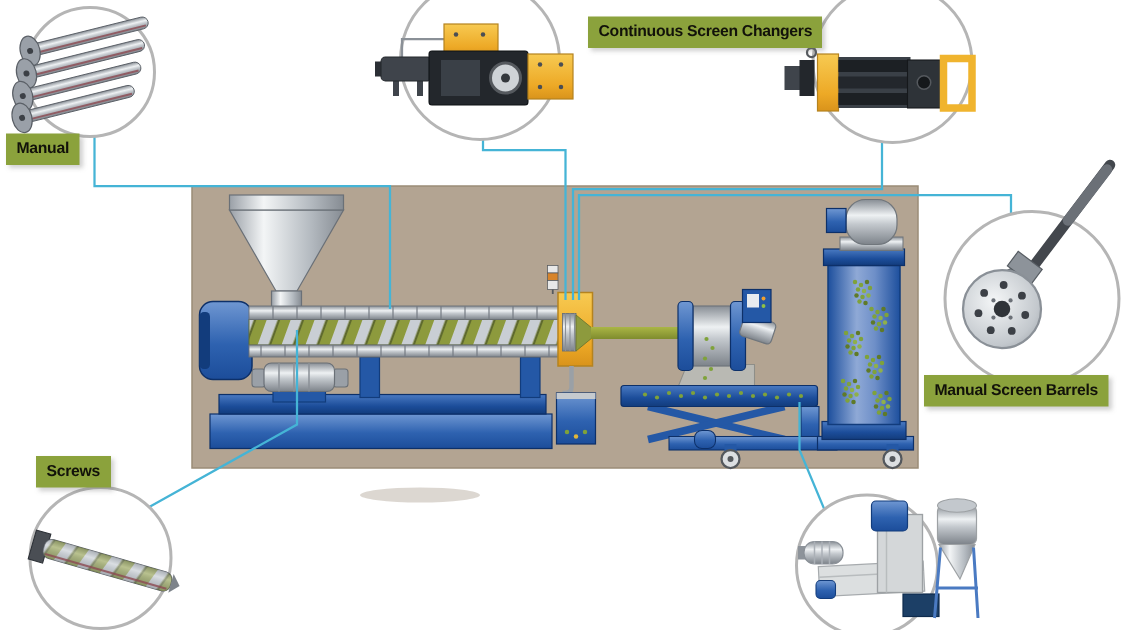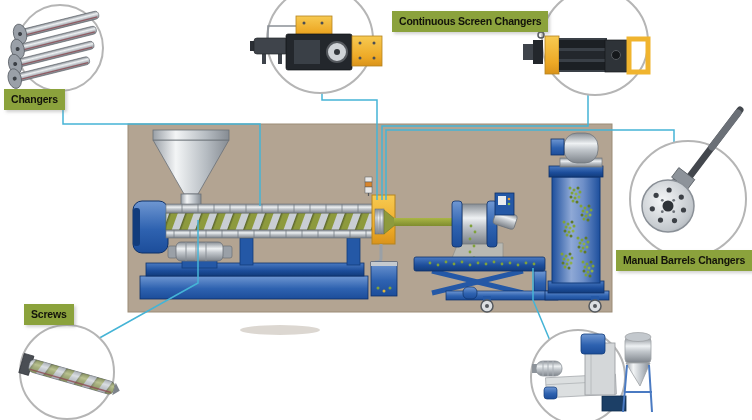--- a/index.html
+++ b/index.html
@@ -356,18 +356,18 @@
       <rect x="544" y="387" width="13" height="12" rx="3" fill="url(#blueVL)" stroke="#123c7c" stroke-width="0.7"></rect>
       <g>
         <rect x="625" y="337" width="26" height="26" rx="4" fill="url(#silverV)" stroke="#9da1a4" stroke-width="0.8"></rect>
         <ellipse cx="638" cy="337" rx="13" ry="4.5" fill="#c3c8cd" stroke="#9da1a4" stroke-width="0.7"></ellipse>
         <polygon points="626,363 650,363 640,386" fill="url(#silverH)" stroke="#9da1a4" stroke-width="0.8"></polygon>
         <path d="M627 365 L623 412 M649 365 L652 412 M624 392 H652" fill="none" stroke="#4a7ac2" stroke-width="2"></path>
       </g>
     </g>
   </svg>
 
-  <div class="callout" style="left:4px;   top:89px;">Changers</div>
+  <div class="callout" style="left:4px;   top:89px;">Manual</div>
   <div class="callout" style="left:392px; top:11px;">Continuous Screen Changers</div>
-  <div class="callout" style="left:616px; top:250px;">Manual Barrels Changers</div>
+  <div class="callout" style="left:616px; top:250px;">Manual Screen Barrels</div>
   <div class="callout" style="left:24px;  top:304px;">Screws</div>
 
 </div>
 
 </body></html>

